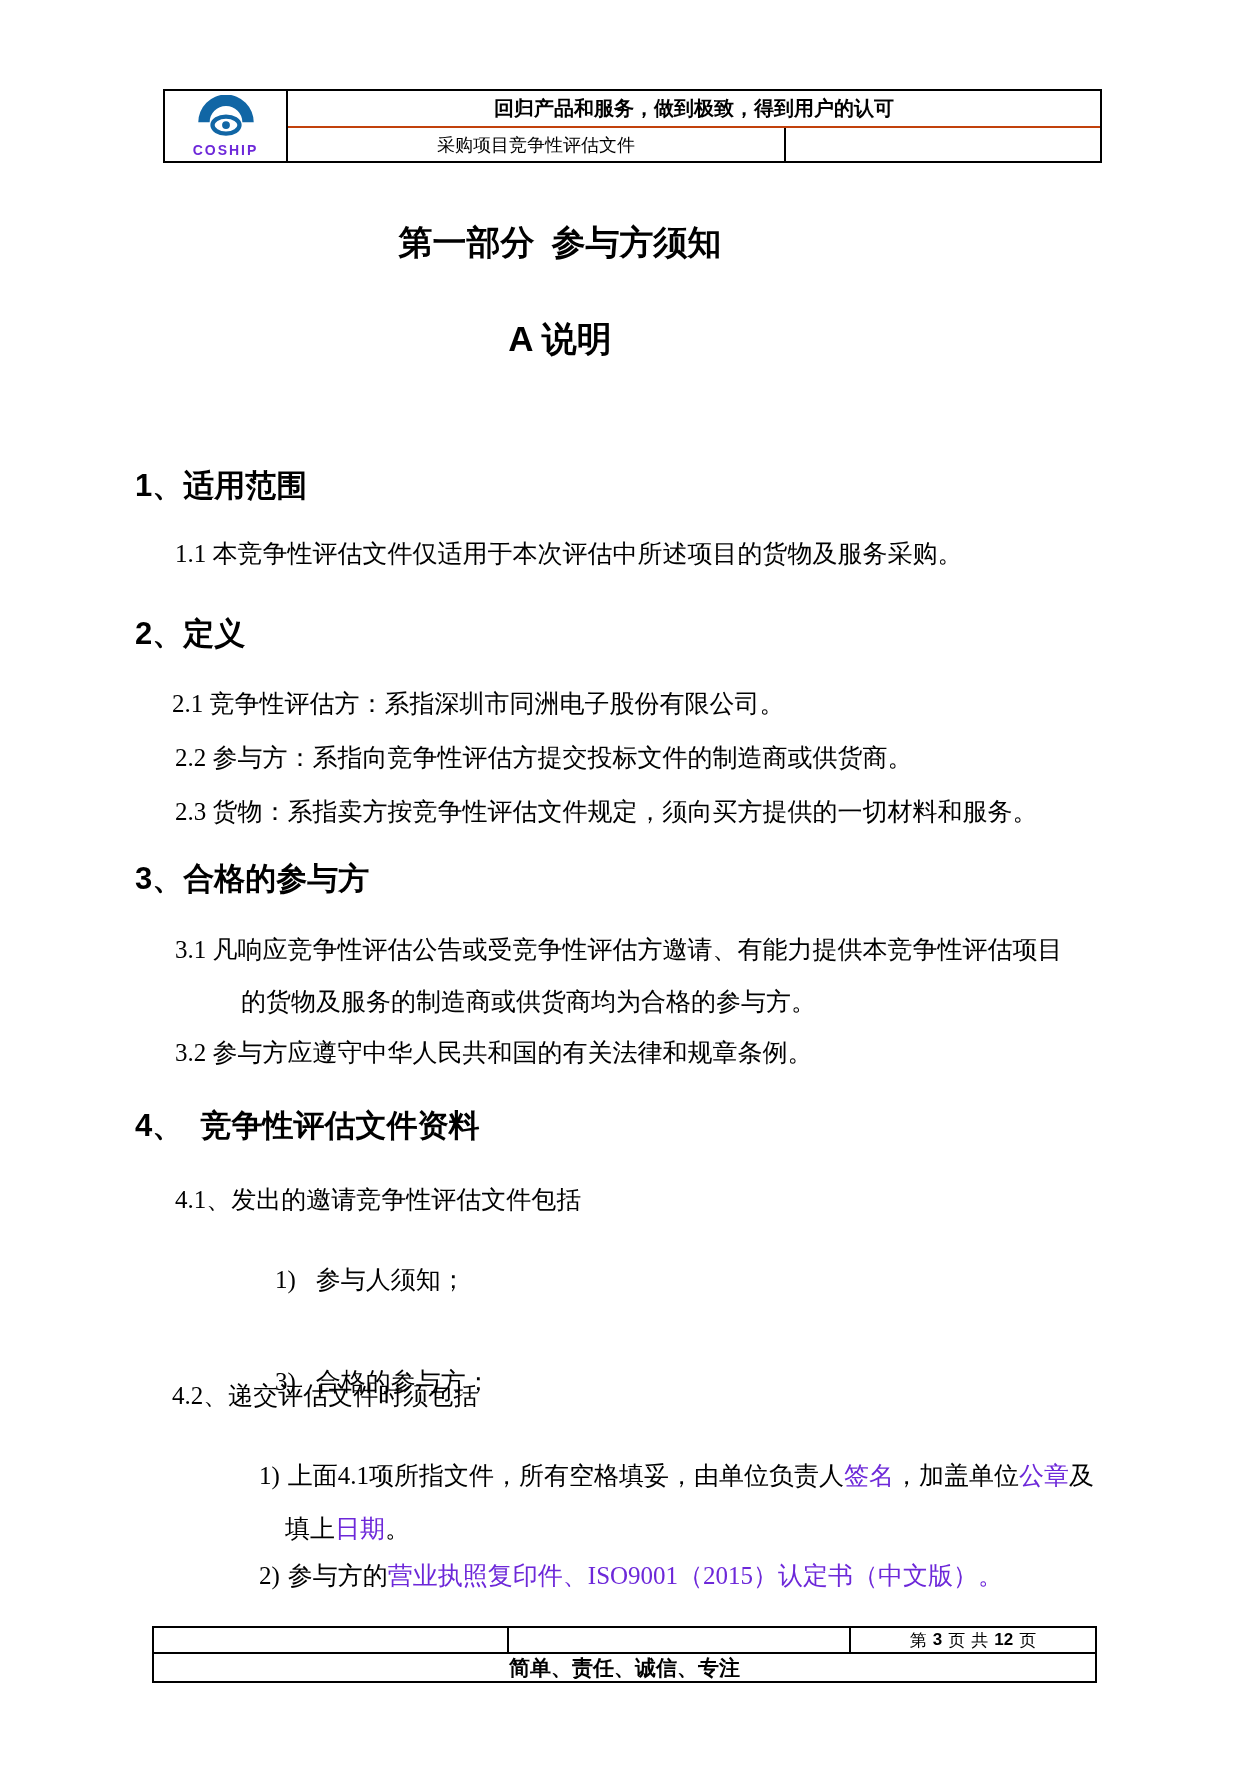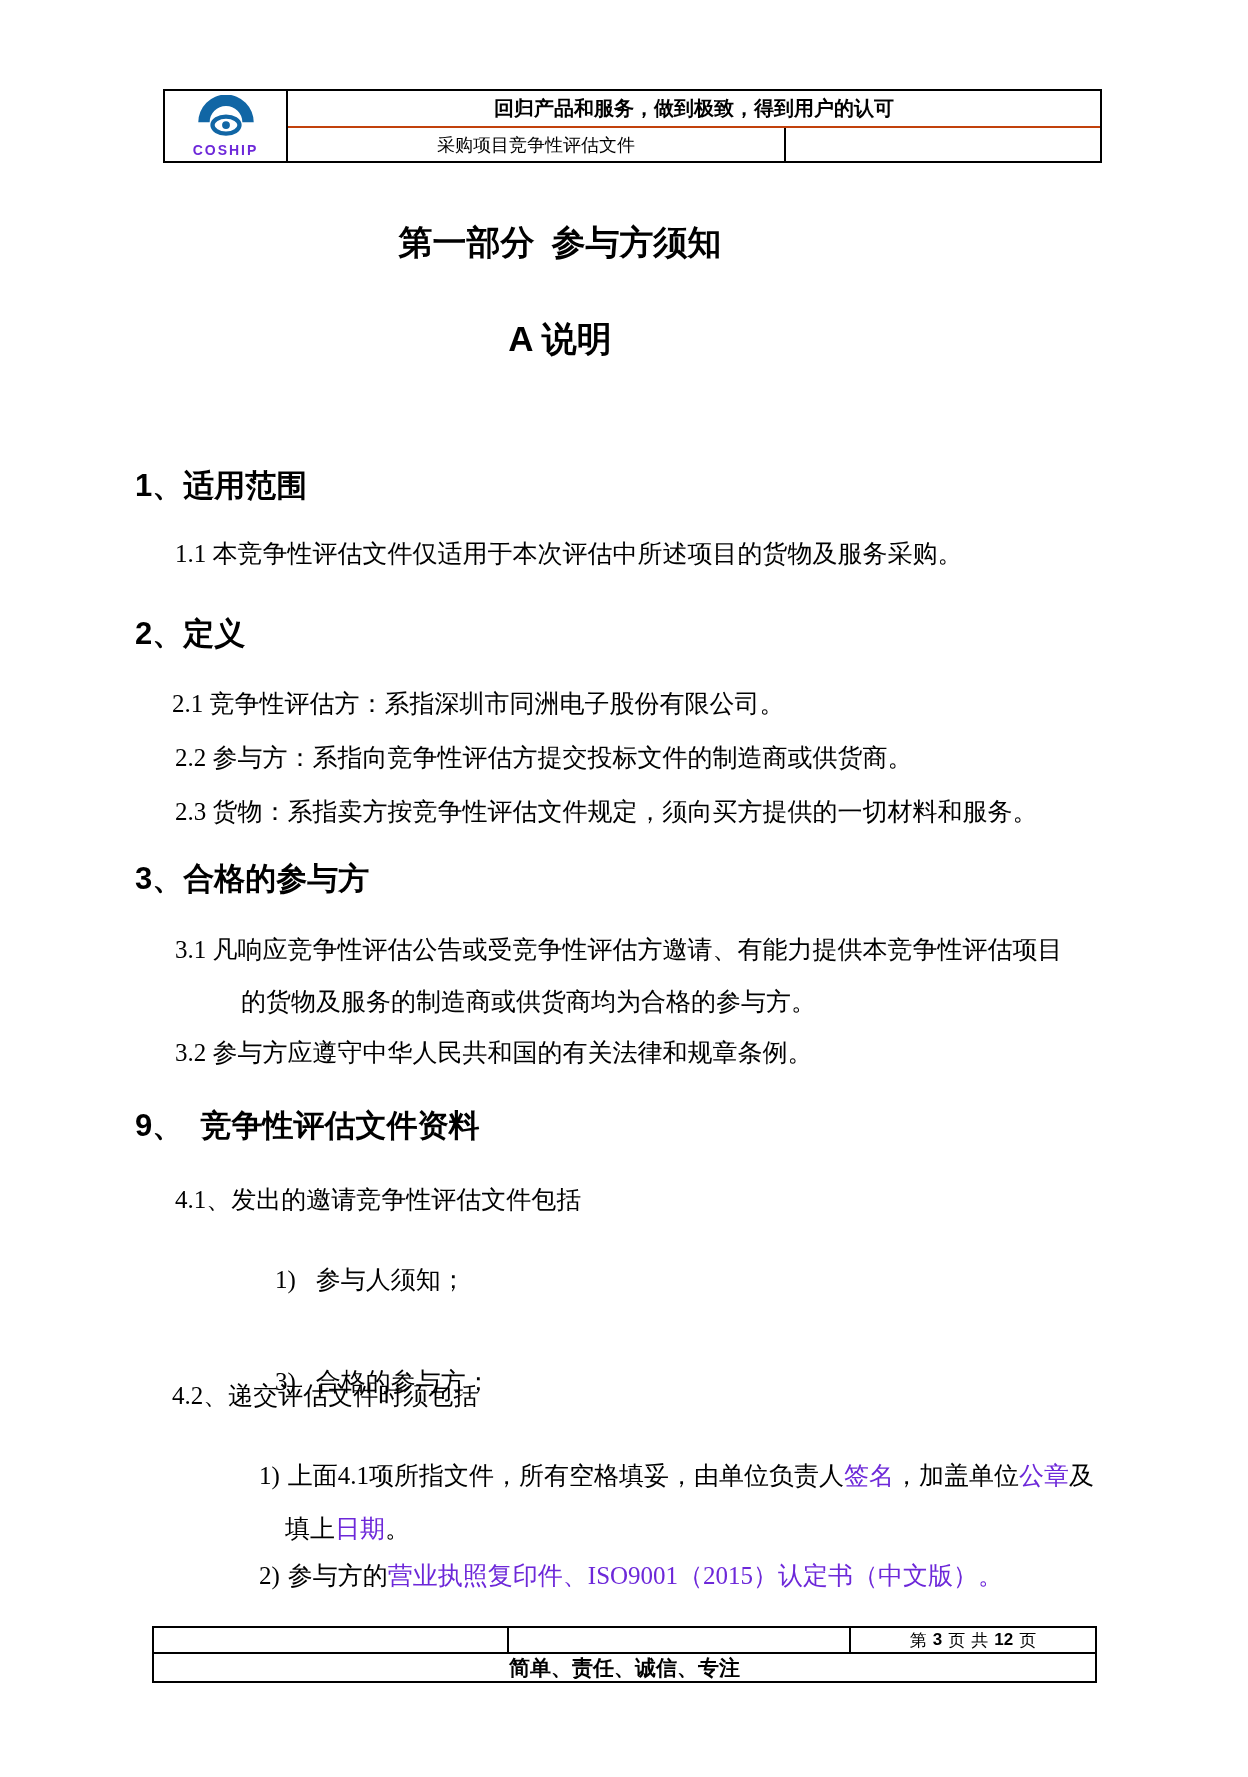--- a/index.html
+++ b/index.html
@@ -115,21 +115,21 @@
   <div class="abs h" style="left:135px;top:618px;">2、定义</div>
   <div class="abs b" style="left:172px;top:690px;">2.1 竞争性评估方：系指深圳市同洲电子股份有限公司。</div>
   <div class="abs b" style="left:175px;top:744px;">2.2 参与方：系指向竞争性评估方提交投标文件的制造商或供货商。</div>
   <div class="abs b" style="left:175px;top:798px;">2.3 货物：系指卖方按竞争性评估文件规定，须向买方提供的一切材料和服务。</div>
 
   <div class="abs h" style="left:135px;top:863px;">3、合格的参与方</div>
   <div class="abs b" style="left:175px;top:936px;">3.1 凡响应竞争性评估公告或受竞争性评估方邀请、有能力提供本竞争性评估项目</div>
   <div class="abs b" style="left:241px;top:988px;">的货物及服务的制造商或供货商均为合格的参与方。</div>
   <div class="abs b" style="left:175px;top:1039px;">3.2 参与方应遵守中华人民共和国的有关法律和规章条例。</div>
 
-  <div class="abs h" style="left:135px;top:1110px;">9、  竞争性评估文件资料</div>
+  <div class="abs h" style="left:135px;top:1110px;">4、  竞争性评估文件资料</div>
   <div class="abs b" style="left:175px;top:1186px;">4.1、发出的邀请竞争性评估文件包括</div>
 
   <div class="abs b" style="left:250px;top:1237px;">
     <span class="mk">1)</span><span>参与人须知；</span>
   </div>
   <div class="abs b" style="left:250px;top:1339px;">
     <span class="mk">3)</span><span>合格的参与方；</span>
   </div>
 
   <div class="abs b" style="left:172px;top:1382px;">4.2、递交评估文件时须包括</div>

